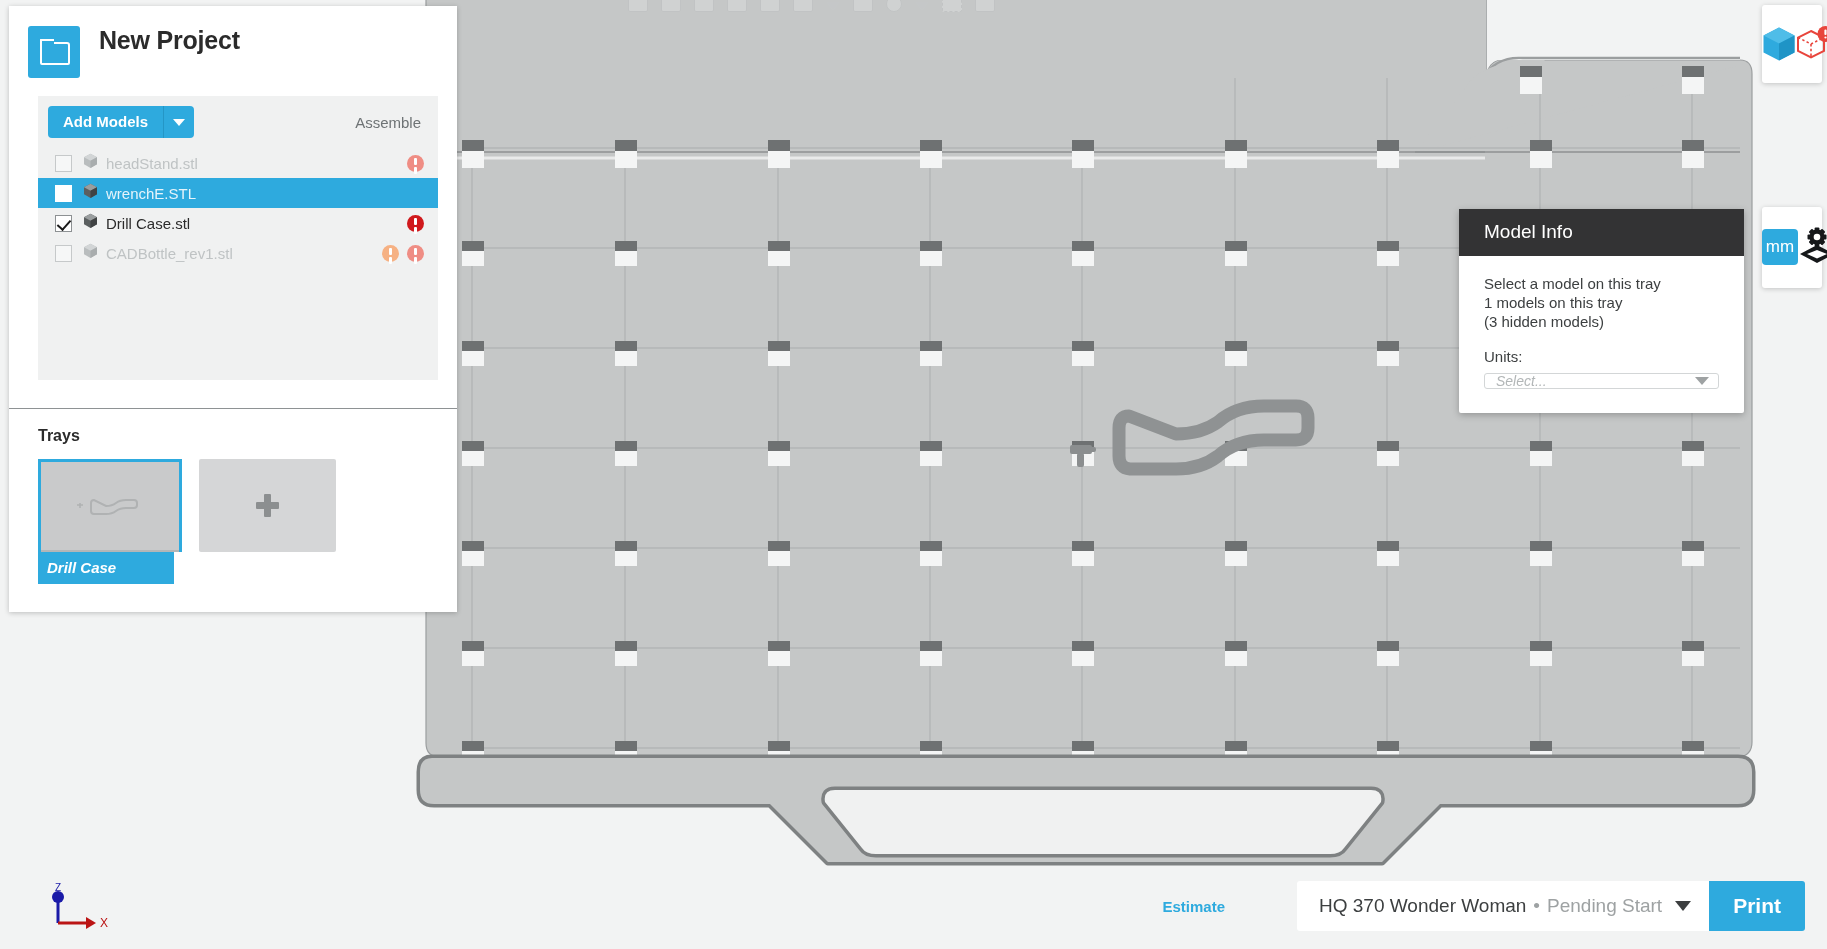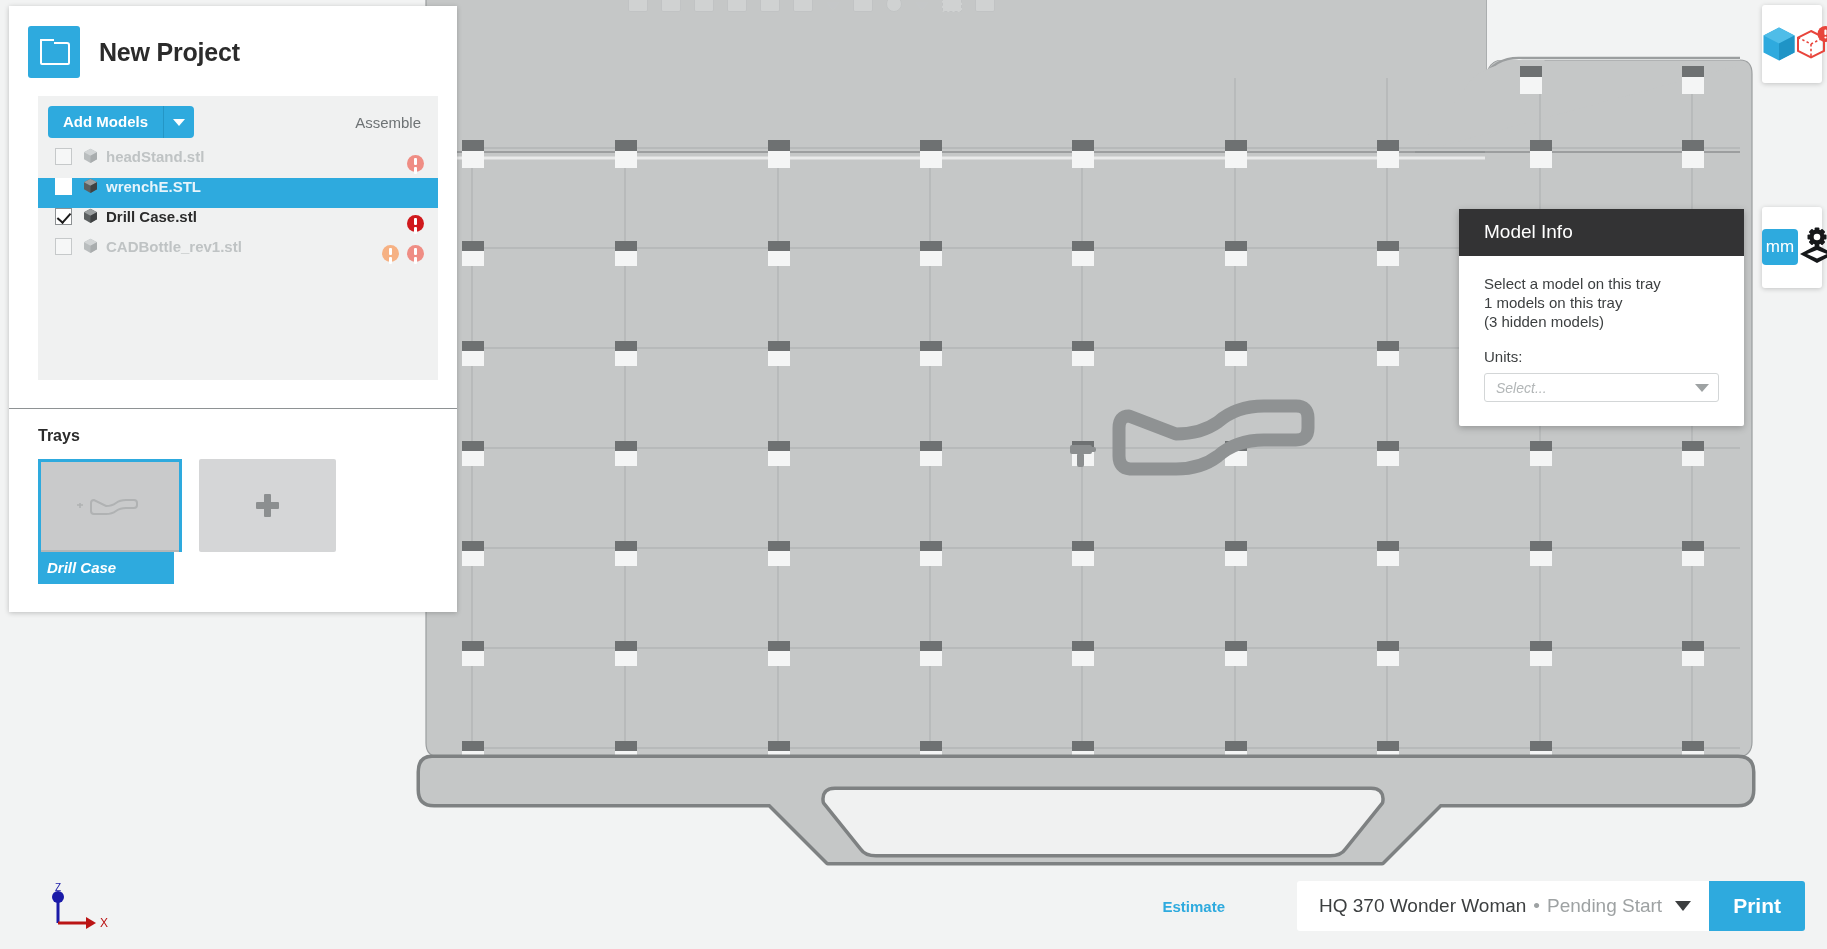--- a/index.html
+++ b/index.html
@@ -62,21 +62,20 @@
     left: 9px; top: 6px;
     width: 448px;
     background: #ffffff;
     box-shadow: 0 1px 5px rgba(0,0,0,0.22);
     z-index: 40;
   }
   #sidebar-top { padding: 0 0 10px 0; }
 
   .project-header {
     display: flex;
-    align-items: center;
     padding: 20px 0 18px 19px;
   }
   .folder-icon {
     width: 52px; height: 52px;
     background: #2eaade;
     border-radius: 3px;
     position: relative;
     flex: none;
   }
   .folder-icon::before {
@@ -147,24 +146,24 @@
   }
   .assemble-link {
     font-size: 15px;
     color: #6e7375;
     cursor: pointer;
   }
 
   .model-list { padding-bottom: 2px; }
   .model-row {
     display: flex;
+    align-items: center;
     height: 30px;
     padding: 0 14px 0 17px;
     cursor: pointer;
-    font-weight: bold;
   }
   .model-row.selected { background: #2eaade; }
   .model-row .chk {
     width: 17px; height: 17px;
     border: 1px solid #c6c9ca;
     background: #f6f7f7;
     flex: none;
     position: relative;
     cursor: pointer;
   }
@@ -300,21 +299,21 @@
     color: #3c3f40;
     line-height: 19px;
   }
   #model-info .mi-units-label {
     font-size: 15px;
     color: #3c3f40;
     margin-top: 17px;
     margin-bottom: 8px;
   }
   .select-box {
-    height: 29px;
+    height: 16px;
     border: 1px solid #d3d6d7;
     border-radius: 3px;
     background: #ffffff;
     display: flex;
     align-items: center;
     padding: 0 9px 0 11px;
     cursor: pointer;
   }
   .select-box .sel-text {
     font-size: 14px;

